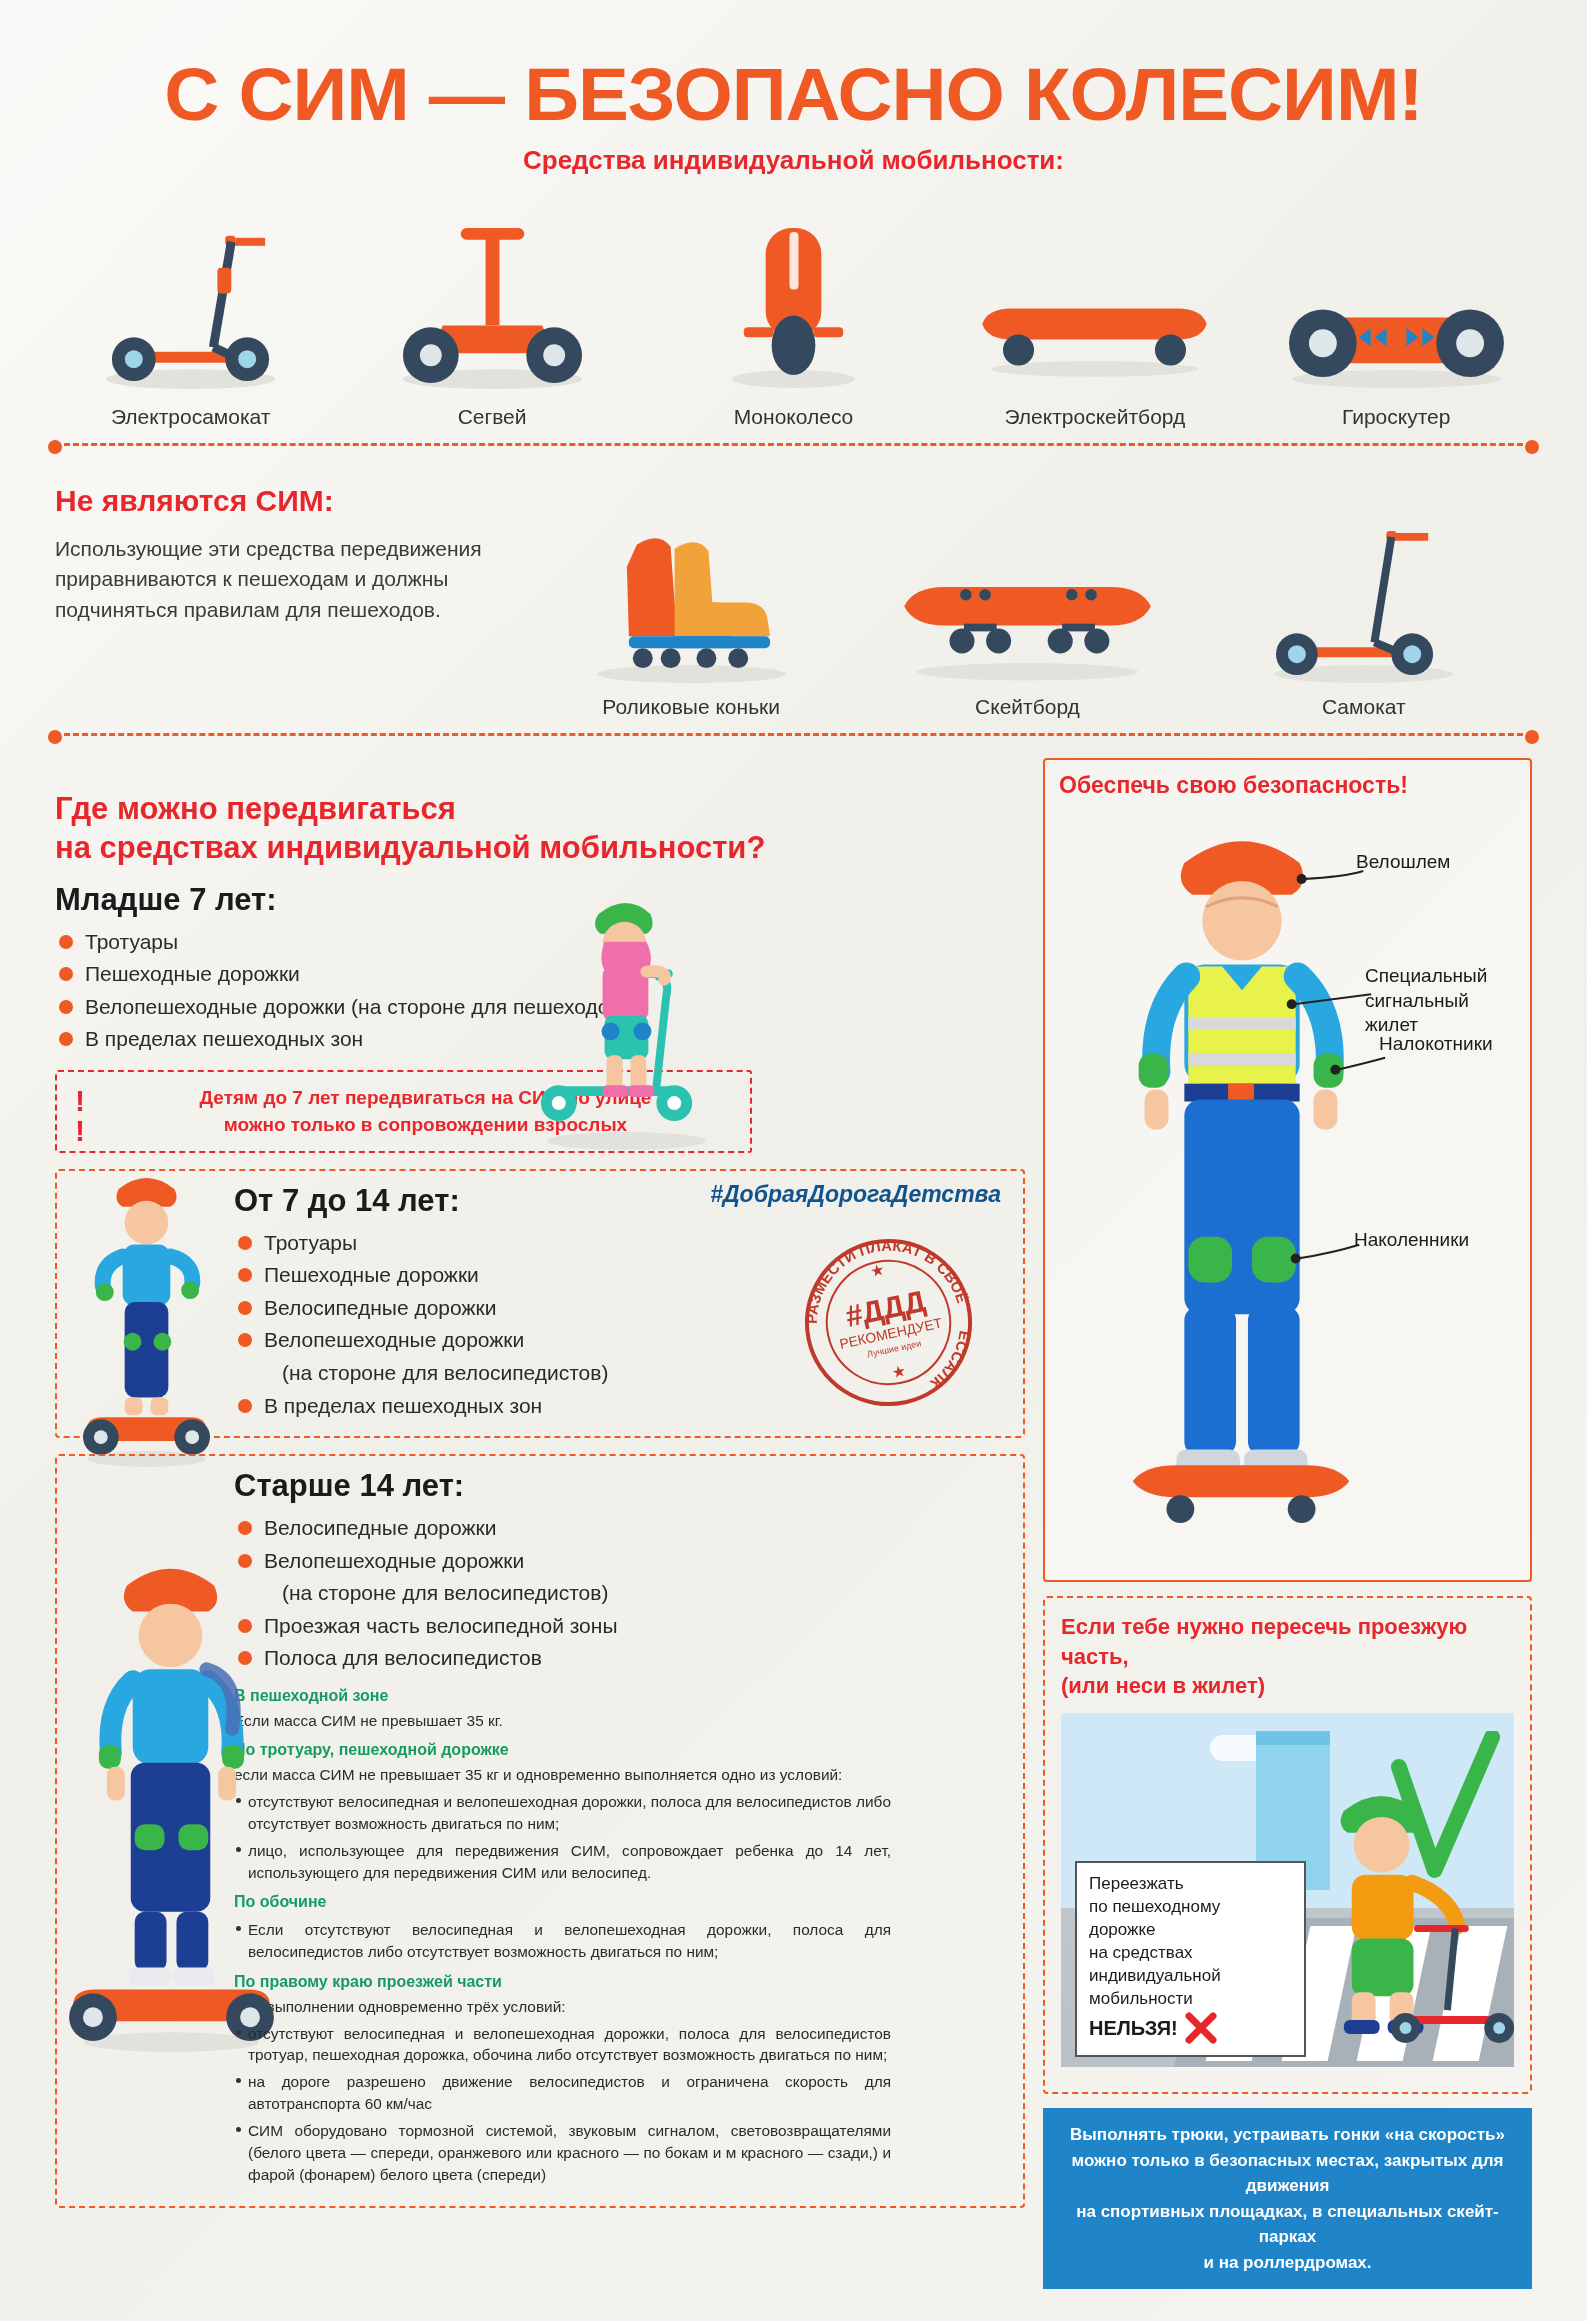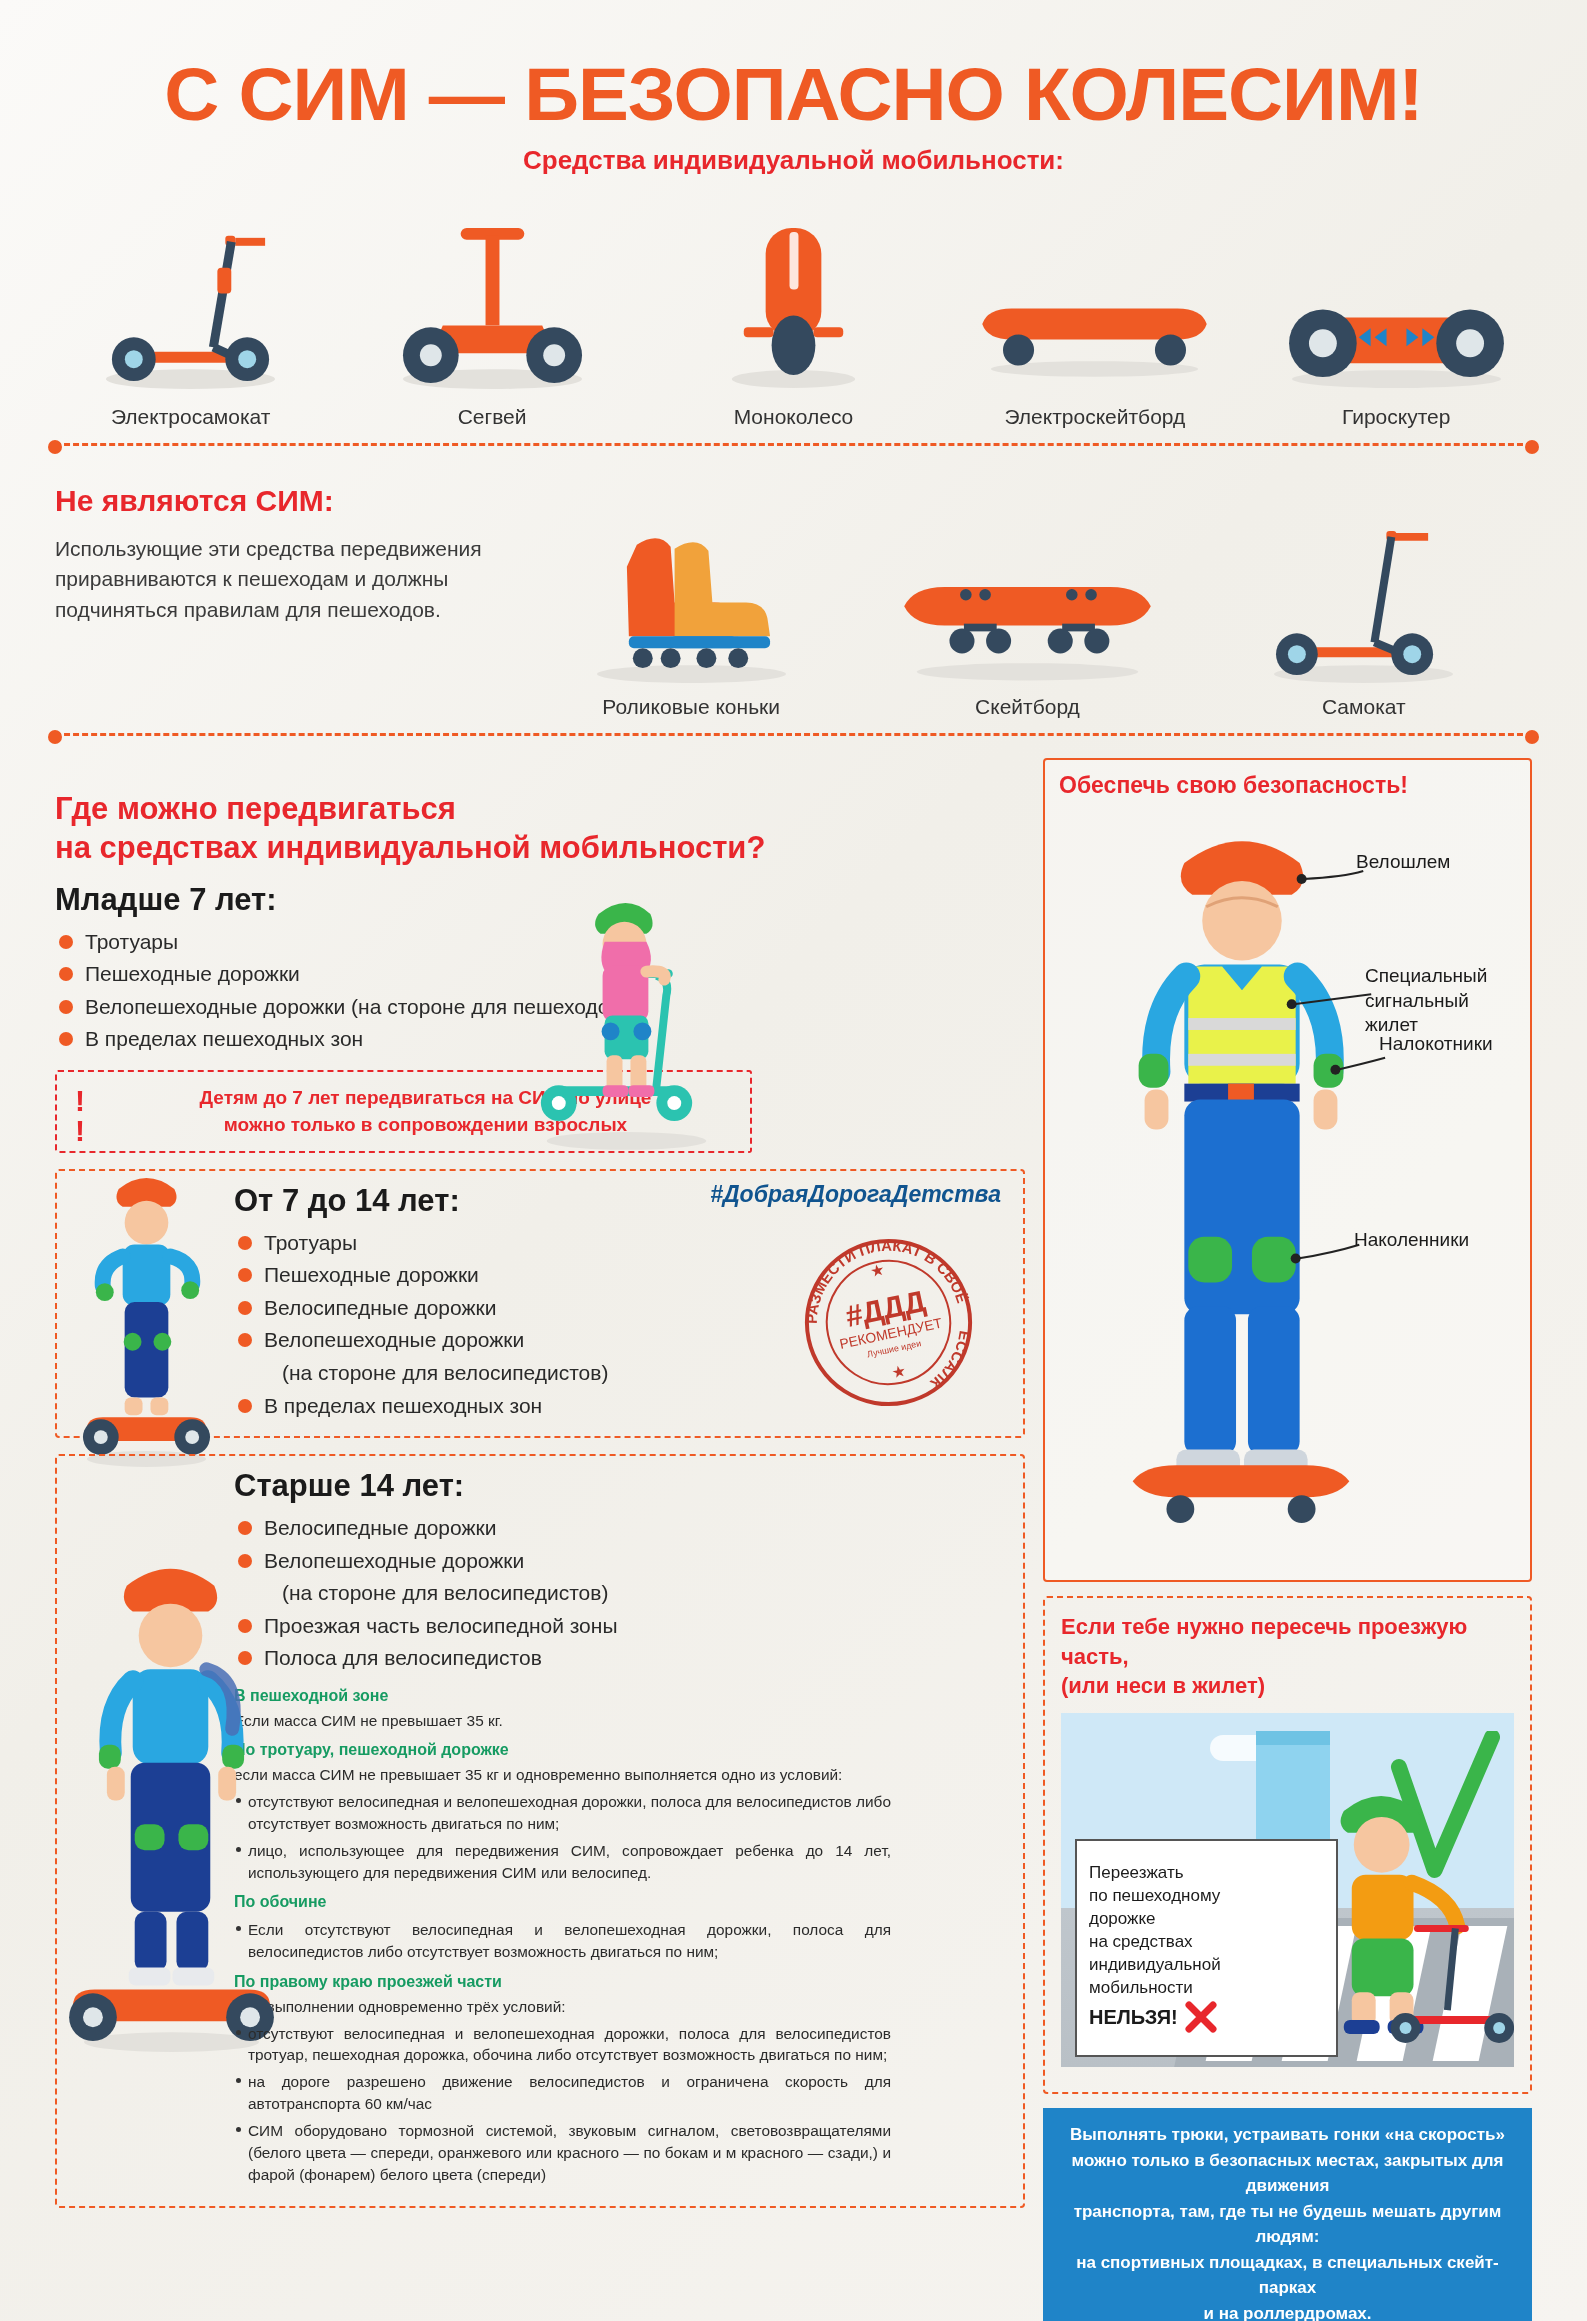--- a/index.html
+++ b/index.html
@@ -156,22 +156,22 @@
 
   
   .legal { margin-top: 10px; width: 657px; font-size: 15.4px; color: #2b2b2b; line-height: 1.42; }
   .legal h4 { color: #169b62; font-size: 16px; font-weight: bold; margin-top: 8px; }
   .legal p { margin-top: 2px; }
   .legal ul { list-style: none; margin-top: 4px; }
   .legal li { position: relative; padding-left: 14px; margin-top: 5px; text-align: justify; }
   .legal li::before { content:""; position:absolute; left:2px; top:7px; width:5px; height:5px; border-radius:50%; background:#333; }
 
   .no-box {
-    position: absolute; left: 18px; bottom: 18px; width: 263px;
-    background: #fff; border: 2px solid #555; padding: 21px 12px;
+    position: absolute; left: 18px; bottom: 18px; width: 231px;
+    background: #fff; border: 2px solid #555; padding: 10px 12px;
     font-size: 17px; line-height: 1.35; color: #1b1b1b;
   }
   .no-box .big { font-weight: bold; font-size: 20px; }
 </style>
 </head>
 <body>
 
 <div class="page">
 
   <div class="title">С СИМ — БЕЗОПАСНО КОЛЕСИМ!</div>
@@ -621,21 +621,20 @@
                     <path d="M5 5 L29 29 M29 5 L5 29" stroke="#e8272c" stroke-width="7" stroke-linecap="round"></path>
                   </svg>
             </div>
           </div>
         </ellipse></div>
       </div>
 
       <div class="blue-banner">
         <div>Выполнять трюки, устраивать гонки «на скорость»</div>
         <div>можно только в безопасных местах, закрытых для движения</div>
-        <div>транспорта, там, где ты не будешь мешать другим людям:</div>
         <div>на спортивных площадках, в специальных скейт-парках</div>
         <div>и на роллердромах.</div>
       </div>
 
     </div>
   </div>
 </div>
 
 
 </body></html>

